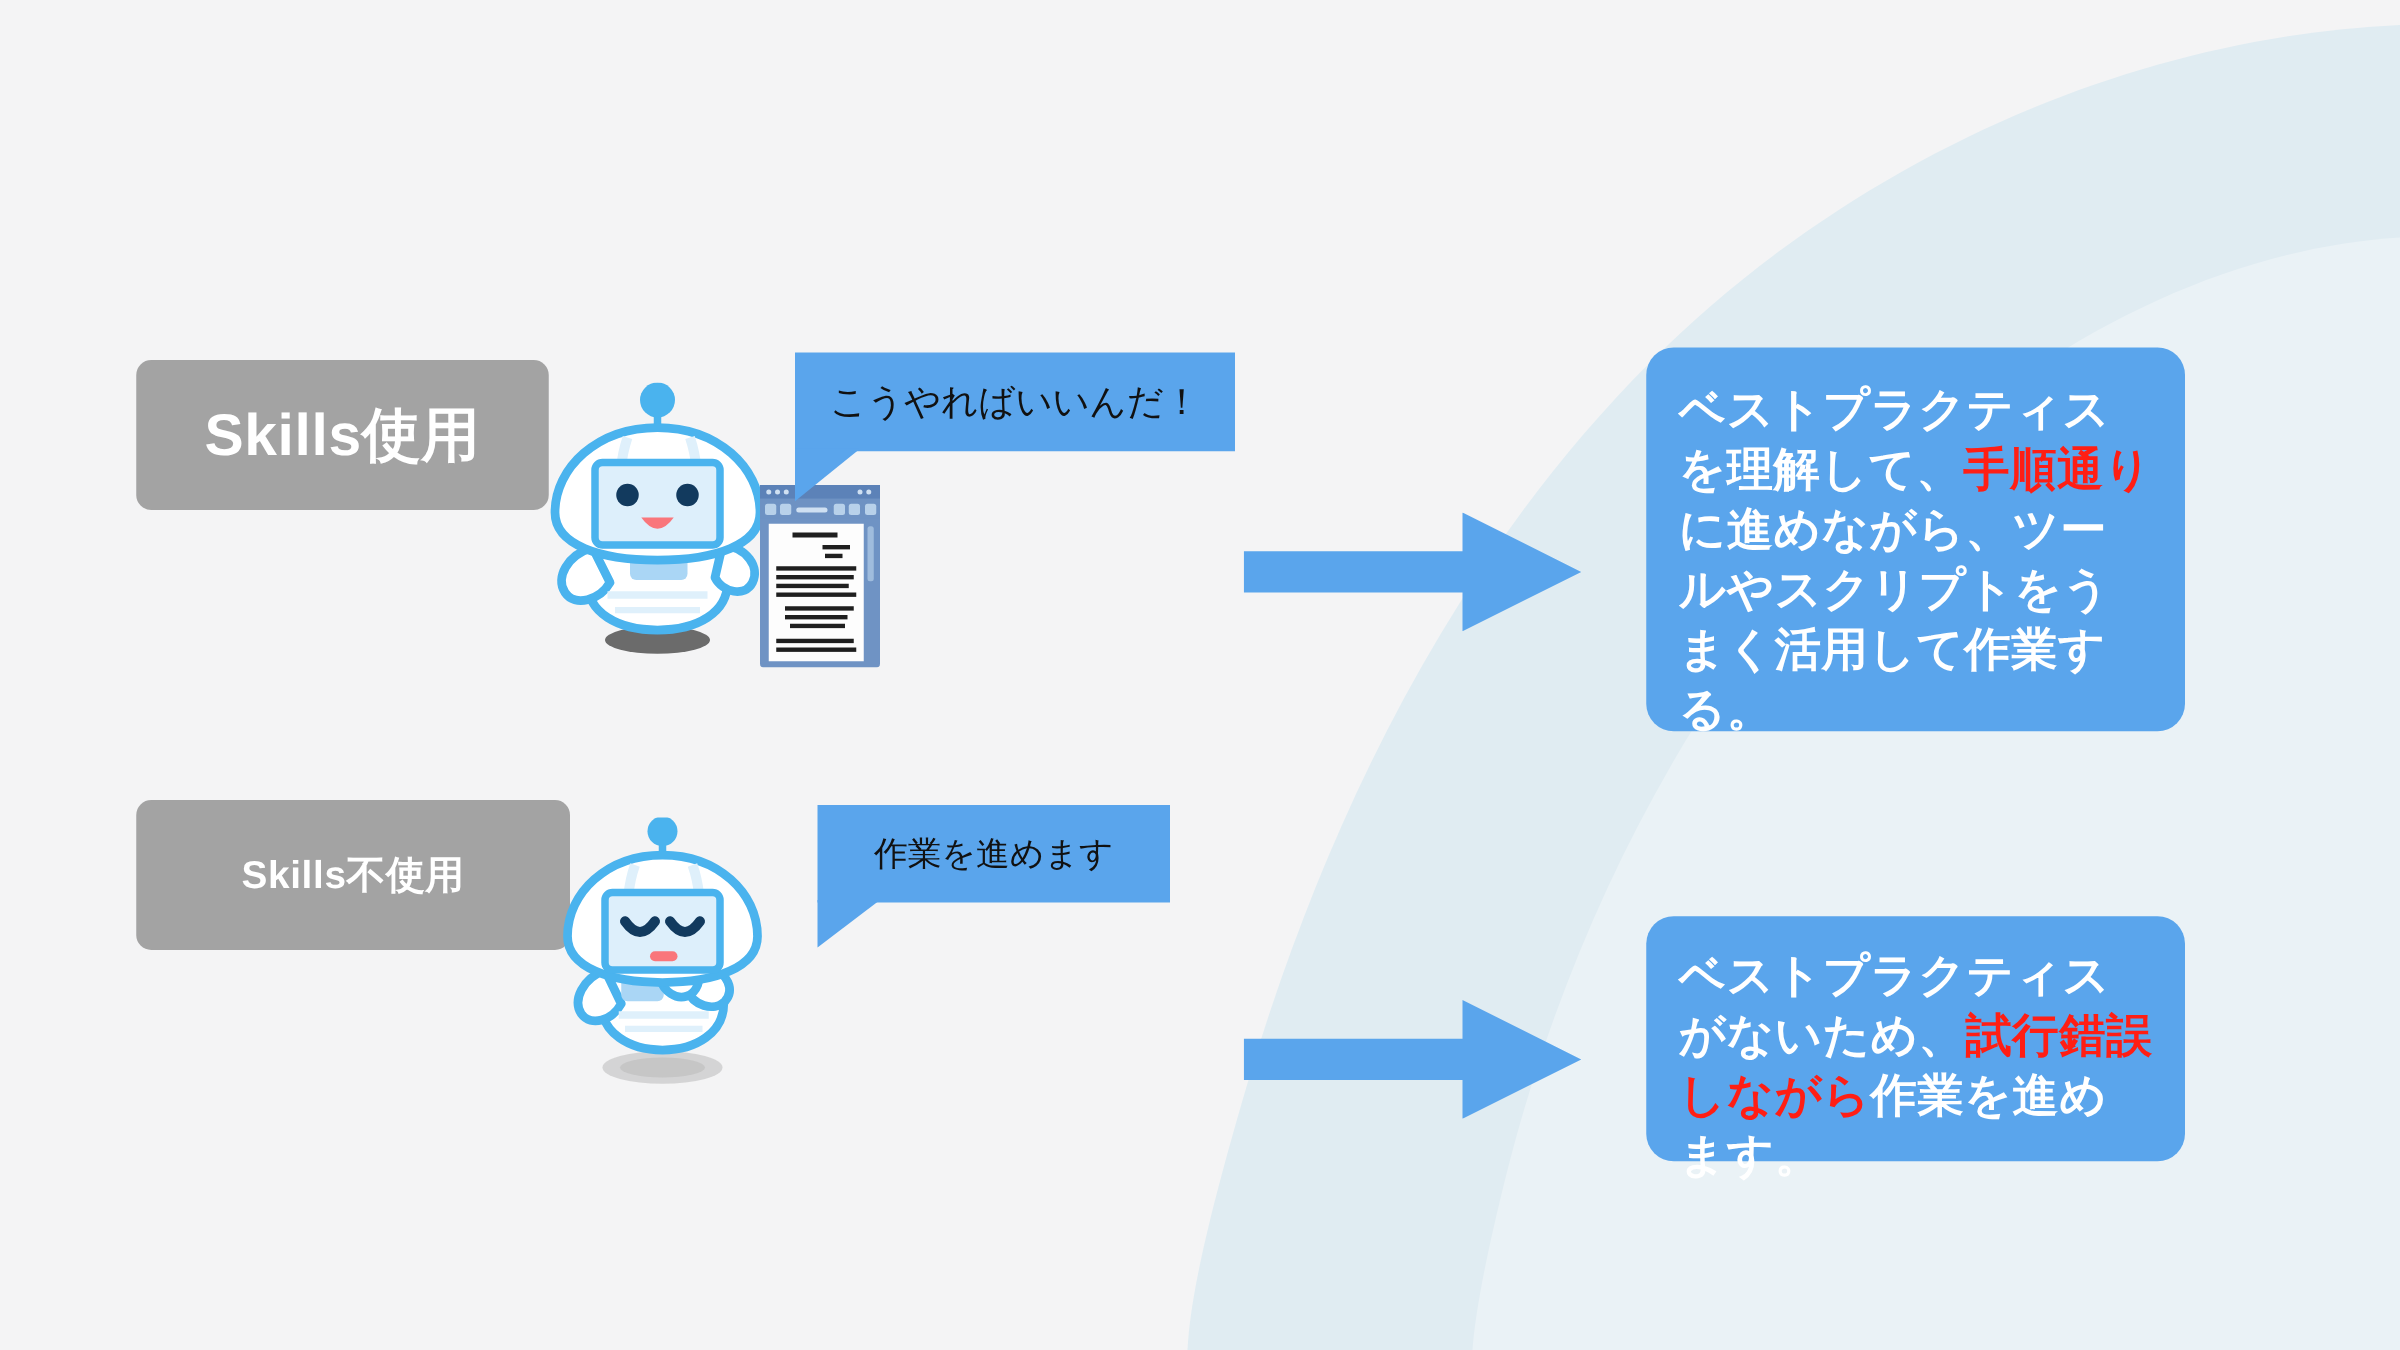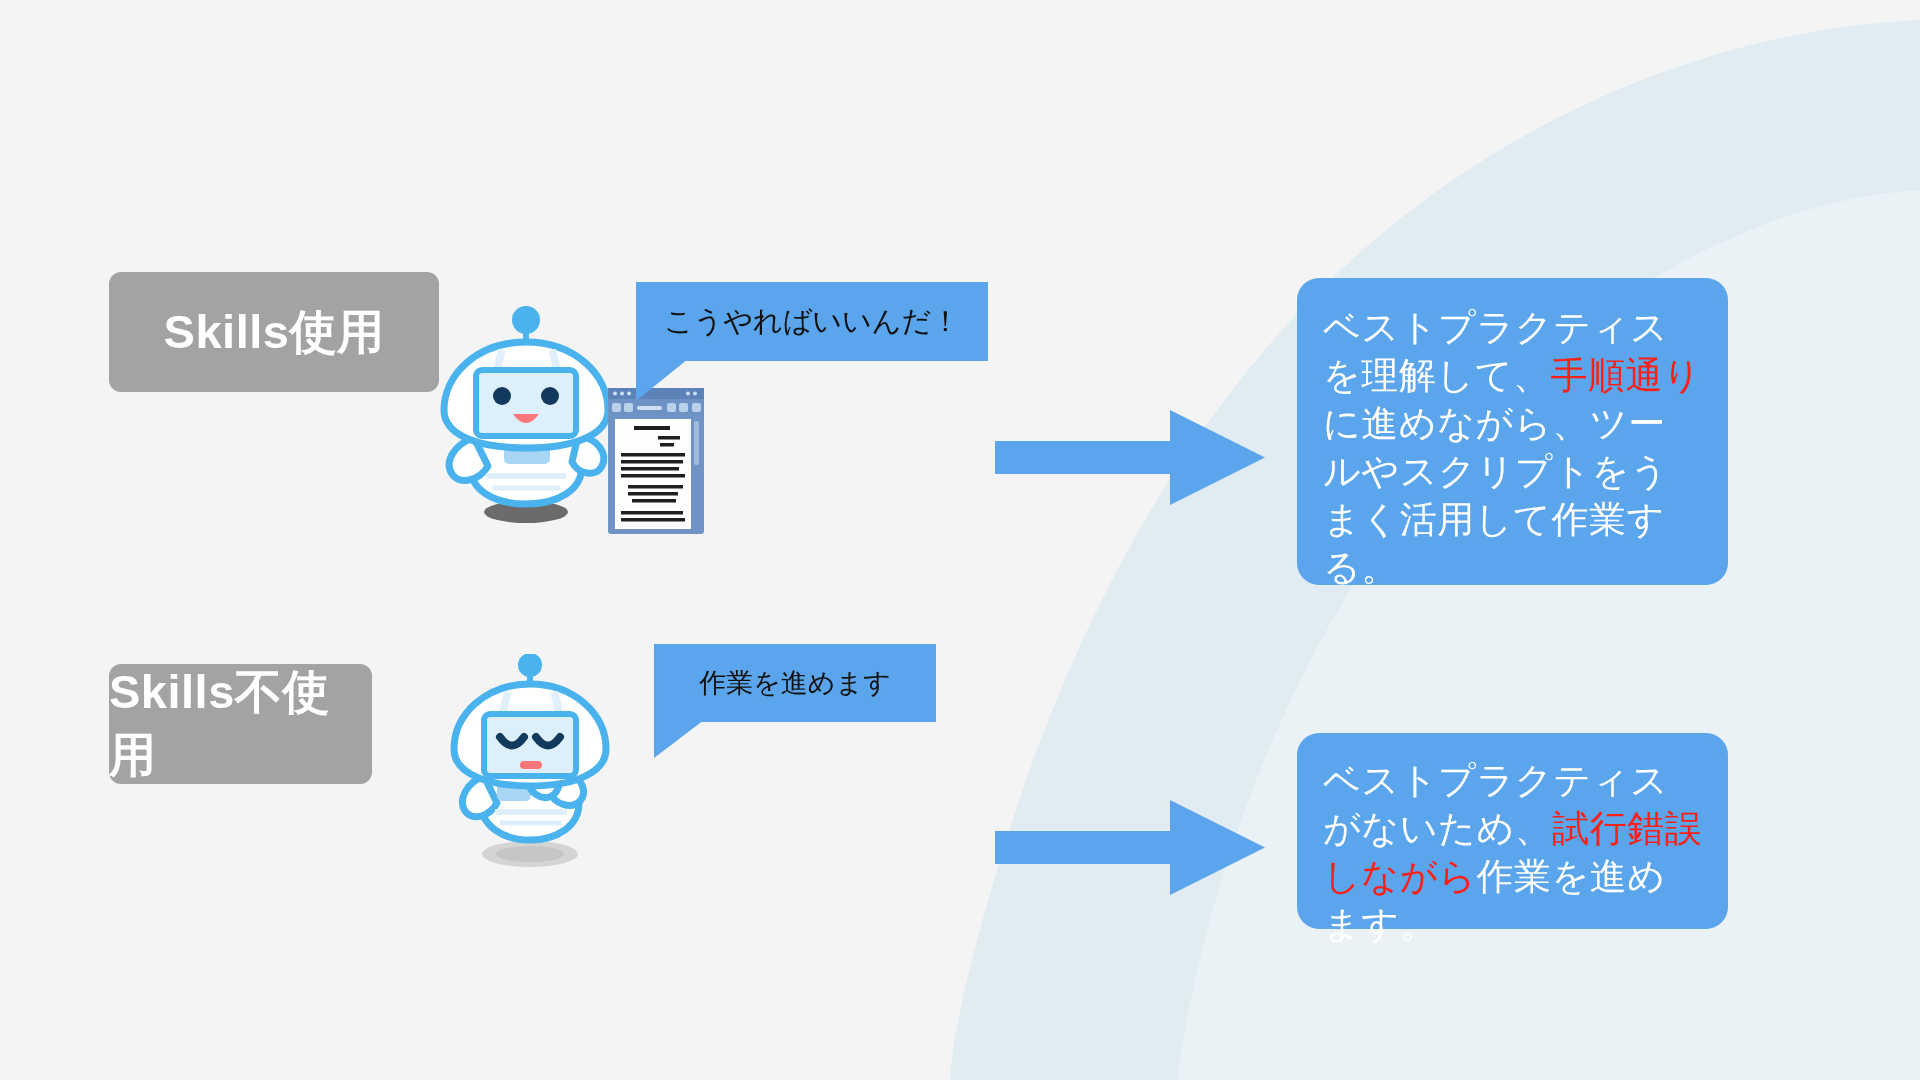--- a/index.html
+++ b/index.html
@@ -38,28 +38,28 @@
     background: #a3a3a3;
     border-radius: 12px;
     color: #ffffff;
     font-weight: bold;
     display: flex;
     align-items: center;
     justify-content: center;
     letter-spacing: 0.5px;
   }
   #cat-label-1 {
-    left: 109px; top: 272px;
+    left: 109px; top: 288px;
     width: 330px; height: 120px;
     font-size: 47px;
   }
   #cat-label-2 {
-    left: 109px; top: 664px;
-    width: 263px; height: 120px;
-    font-size: 47px;
+    left: 109px; top: 640px;
+    width: 347px; height: 120px;
+    font-size: 31px;
   }
 
   
   .bubble {
     position: absolute;
     background: #5aa5ec;
     color: #111111;
     font-weight: normal;
     display: flex;
     align-items: center;
@@ -98,24 +98,25 @@
   }
   #arrow-1 { left: 995px; top: 410px; }
   #arrow-2 { left: 995px; top: 800px; }
 
   
   .result-box {
     position: absolute;
     background: #5aa5ec;
     border-radius: 22px;
     color: #ffffff;
-    font-weight: normal;
+    font-weight: bold;
     box-sizing: border-box;
     line-height: 1.30;
     letter-spacing: 0.5px;
+    margin-left: 20px;
   }
   #result-box-1 {
     left: 1297px; top: 278px;
     width: 431px; height: 307px;
     padding: 26px 24px 20px 26px;
     font-size: 37px;
   }
   #result-box-2 {
     left: 1297px; top: 733px;
     width: 431px; height: 196px;

